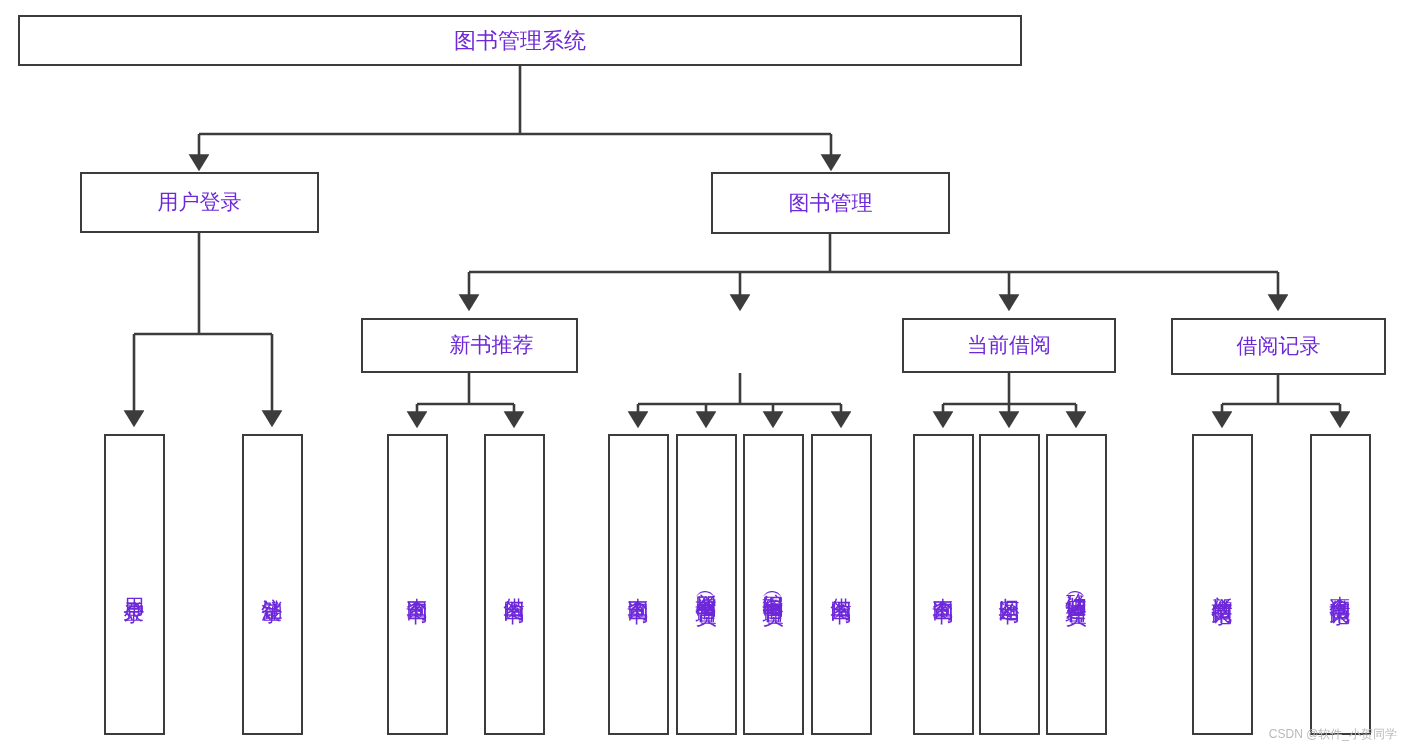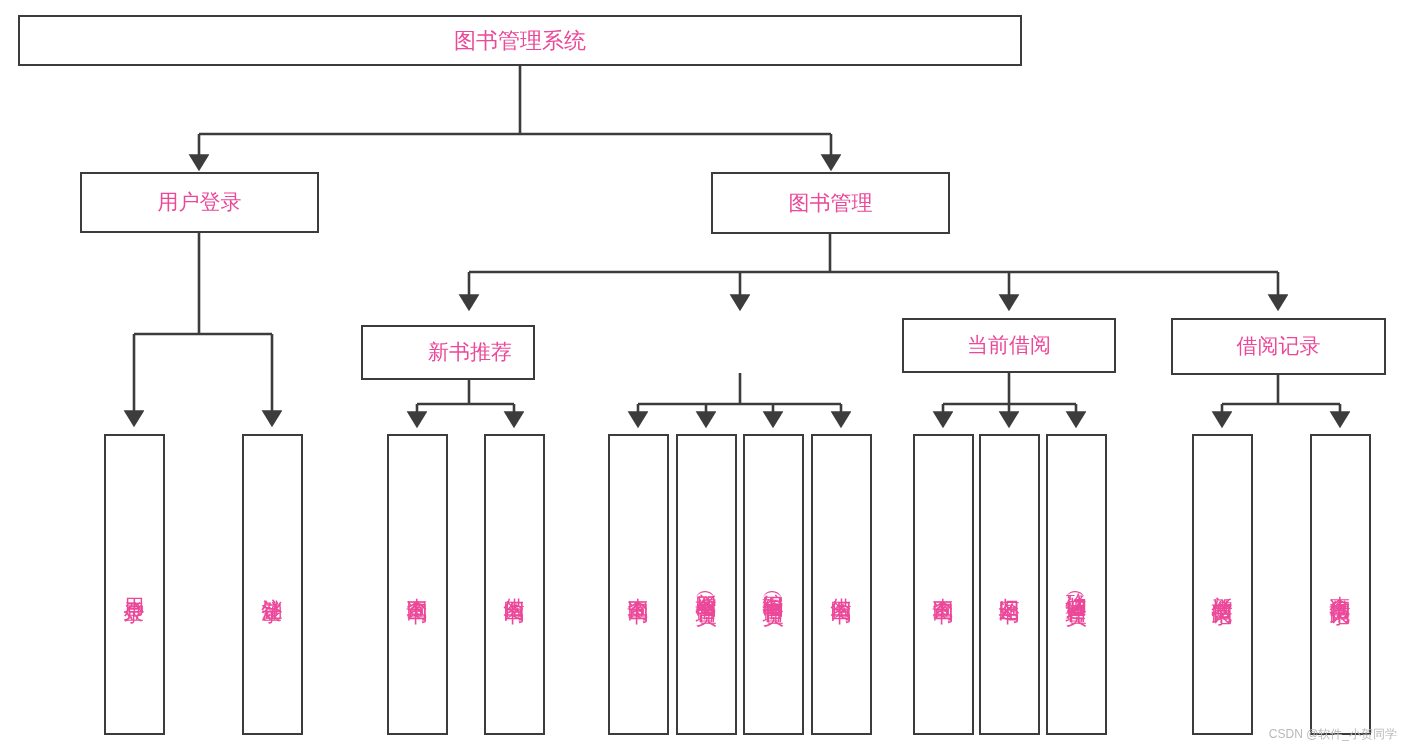--- a/index.html
+++ b/index.html
@@ -22,21 +22,21 @@
     box-sizing: border-box;
     border: 2.5px solid #3c3c3c;
     background: #ffffff;
     display: flex;
     align-items: center;
     justify-content: center;
     color: #3a3a3a;
     z-index: 3;
   }
   .node-label {
-    color: #ec4899;
+    color: #6d28d9;
     line-height: 1.18;
     text-align: center;
     white-space: nowrap;
   }
   .node.horiz .node-label {
     font-size: 21px;
   }
   .node.root .node-label {
     font-size: 22px;
   }
@@ -131,21 +131,21 @@
     <span class="node-label">图书管理系统</span>
   </div>
 
   <div class="node horiz" style="left:80px; top:172px; width:239px; height:61px;">
     <span class="node-label">用户登录</span>
   </div>
   <div class="node horiz" style="left:711px; top:172px; width:239px; height:62px;">
     <span class="node-label">图书管理</span>
   </div>
 
-  <div class="node horiz" style="left:361px; top:325px; width:174px; height:55px;padding-left:44px;">
+  <div class="node horiz" style="left:361px; top:318px; width:217px; height:55px;padding-left:44px;">
     <span class="node-label">新书推荐</span>
   </div>
   <div class="node horiz" style="left:902px; top:318px; width:214px; height:55px;">
     <span class="node-label">当前借阅</span>
   </div>
   <div class="node horiz" style="left:1171px; top:318px; width:215px; height:57px;">
     <span class="node-label">借阅记录</span>
   </div>
 
   <div class="node vert" style="left:104px; top:434px; width:61px; height:301px;">

